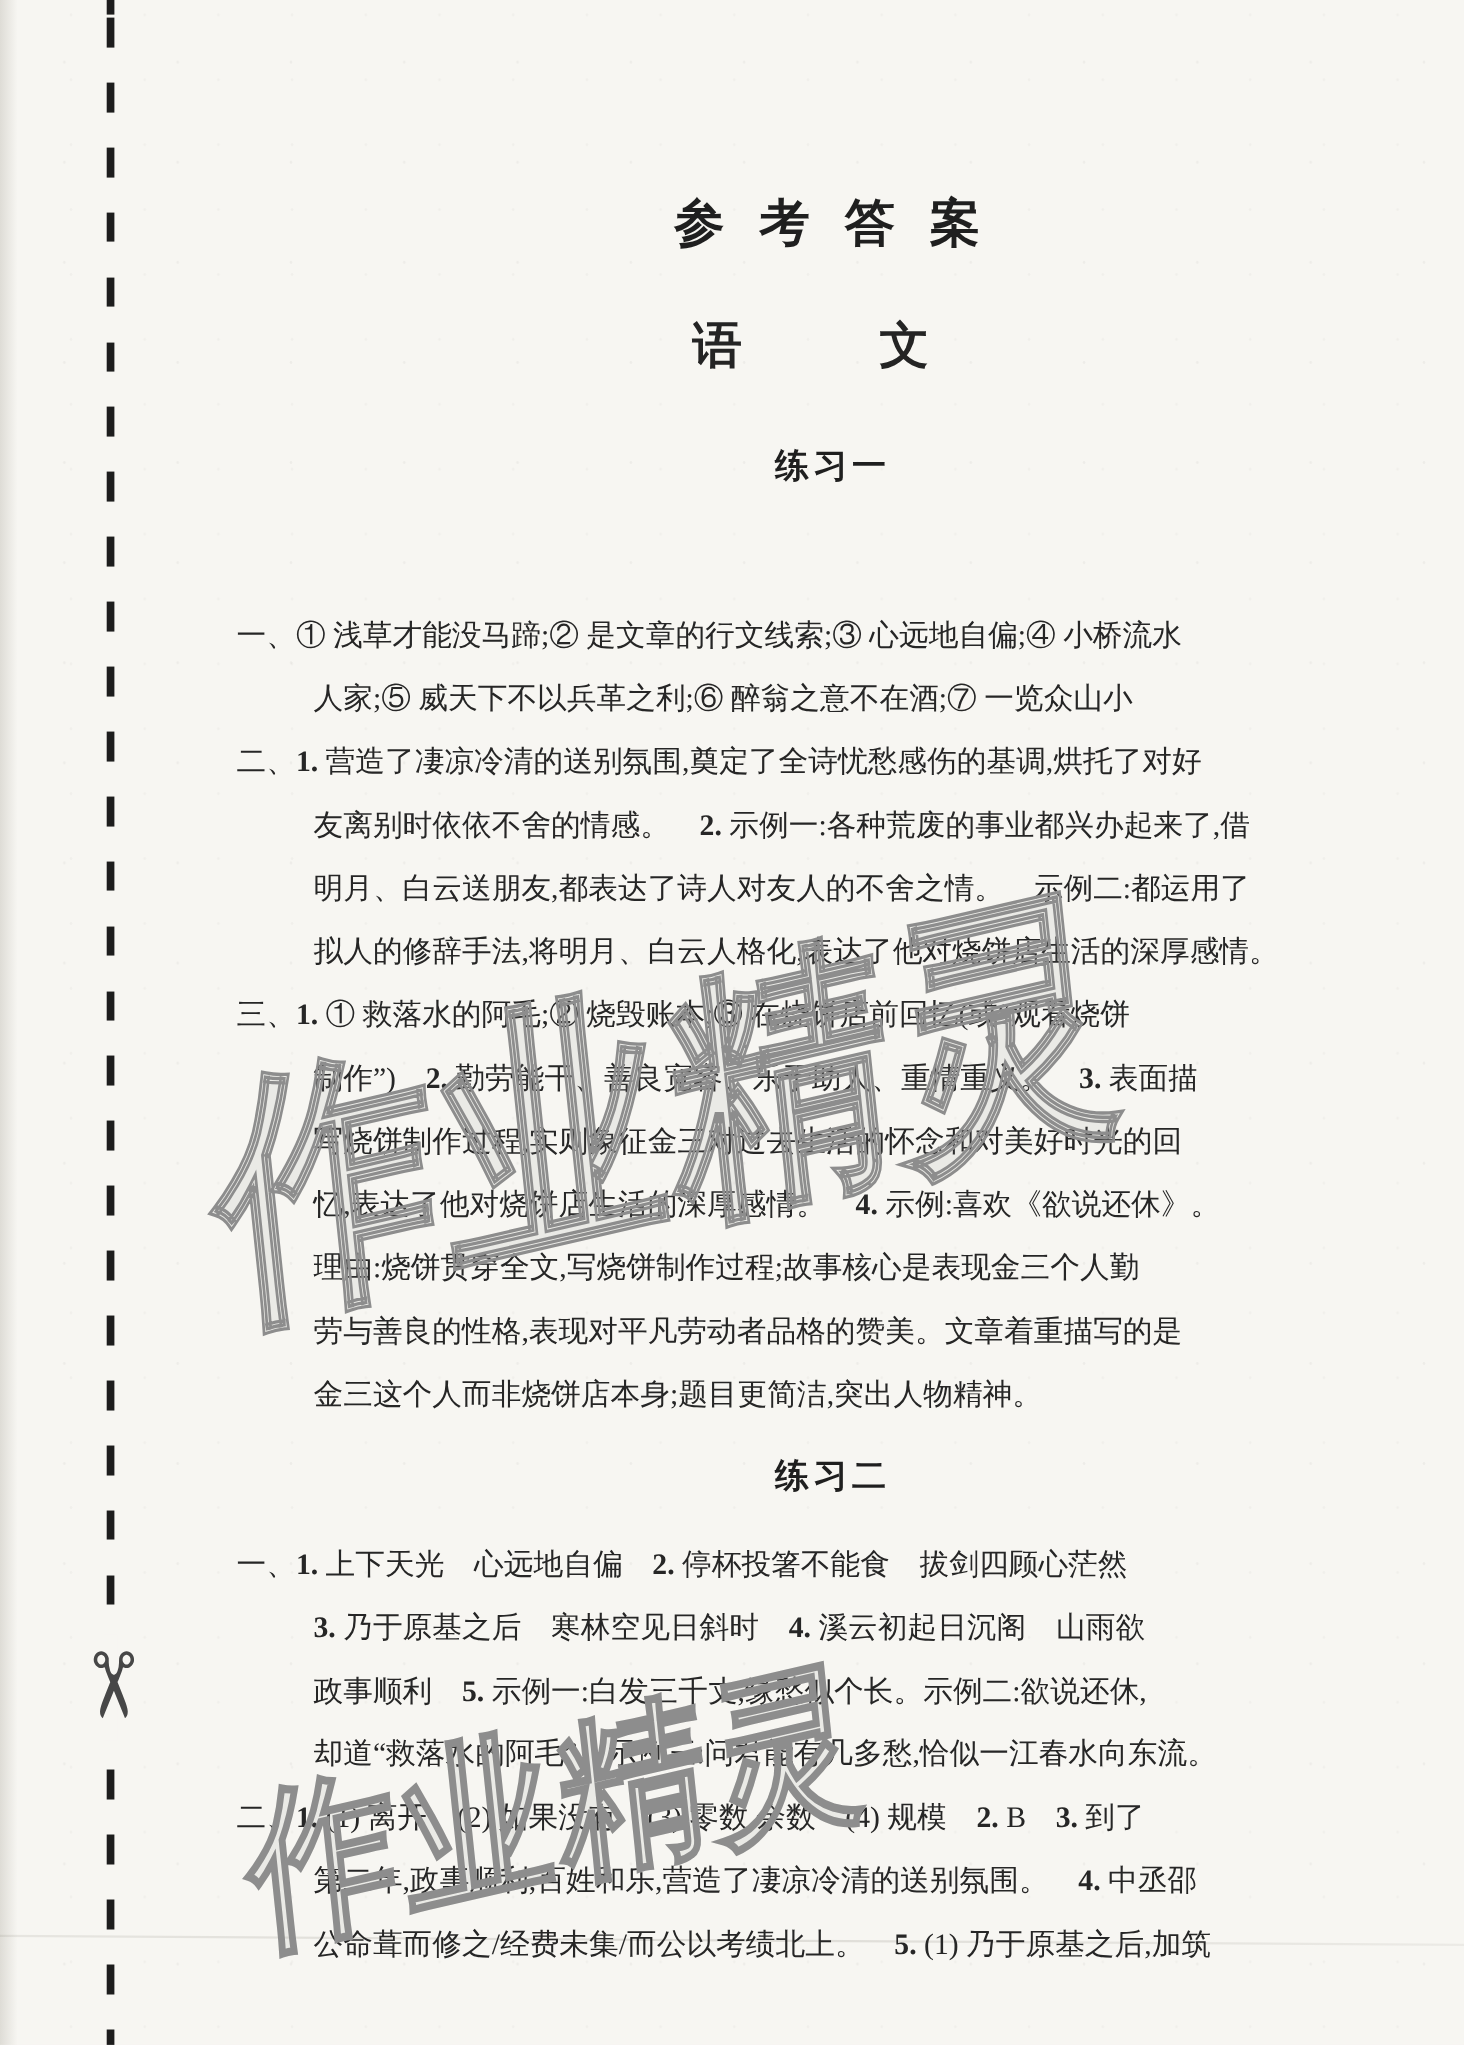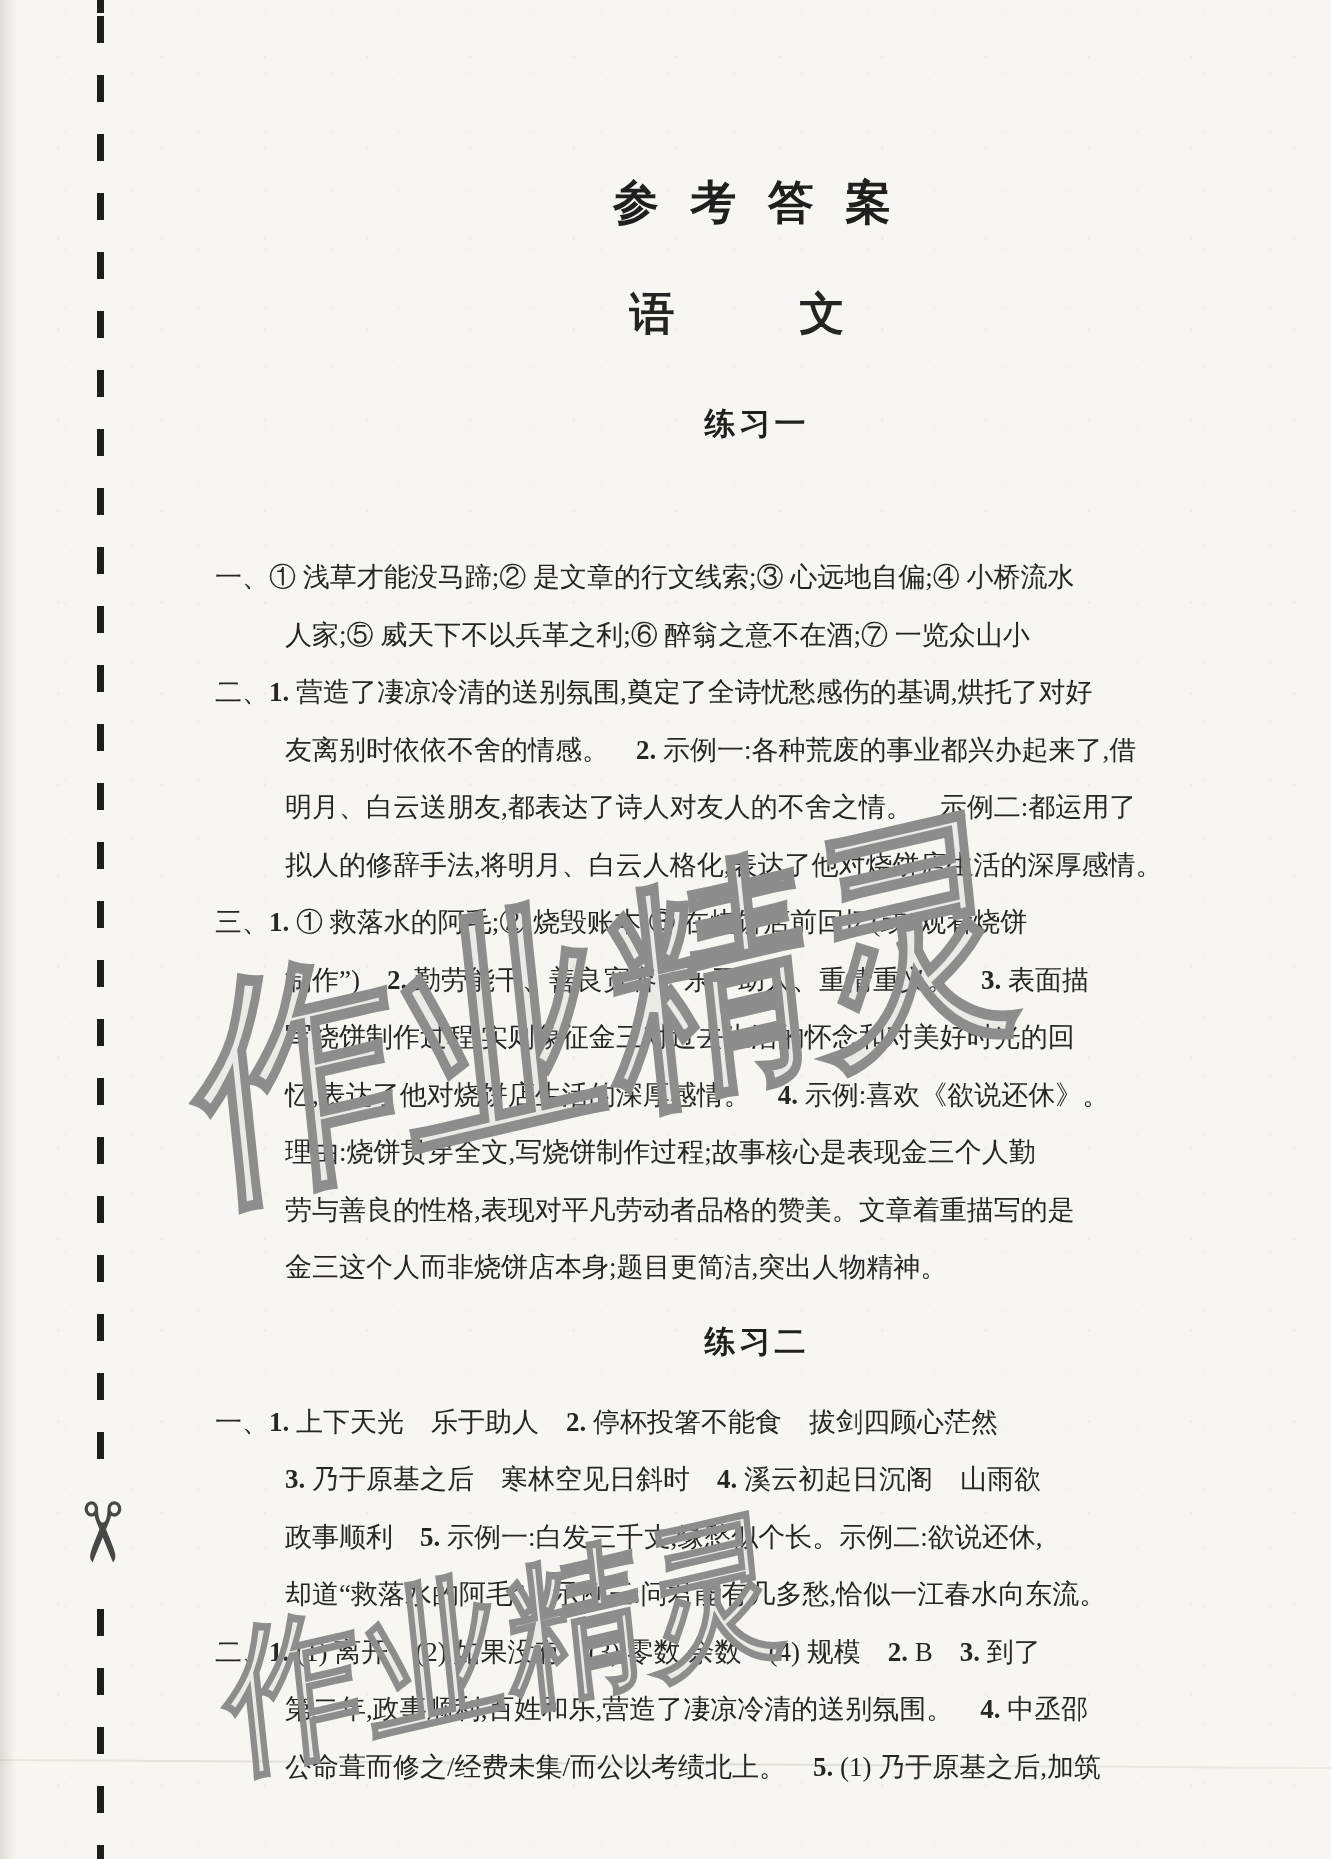--- a/index.html
+++ b/index.html
@@ -116,21 +116,21 @@
           <div class="ans-line cont"><span>写烧饼制作过程,实则象征金三对过去生活的怀念和对美好时光的回</span></div>
           <div class="ans-line cont"><span>忆,表达了他对烧饼店生活的深厚感情。　</span><span class="num">4.</span><span> 示例:喜欢《欲说还休》。</span></div>
           <div class="ans-line cont"><span>理由:烧饼贯穿全文,写烧饼制作过程;故事核心是表现金三个人勤</span></div>
           <div class="ans-line cont"><span>劳与善良的性格,表现对平凡劳动者品格的赞美。文章着重描写的是</span></div>
           <div class="ans-line cont"><span>金三这个人而非烧饼店本身;题目更简洁,突出人物精神。</span></div>
         </div>
       </div>
       <div class="section section-1">
         <div class="ex-heading">练习二</div>
         <div class="ans-block">
-          <div class="ans-line"><span>一、</span><span class="num">1.</span><span> 上下天光　乐于助人　</span><span class="num">2.</span><span> 停杯投箸不能食　拔剑四顾心茫然</span></div>
+          <div class="ans-line"><span>一、</span><span class="num">1.</span><span> 上下天光　心远地自偏　</span><span class="num">2.</span><span> 停杯投箸不能食　拔剑四顾心茫然</span></div>
           <div class="ans-line cont"><span class="num">3.</span><span> 乃于原基之后　寒林空见日斜时　</span><span class="num">4.</span><span> 溪云初起日沉阁　山雨欲</span></div>
           <div class="ans-line cont"><span>政事顺利　</span><span class="num">5.</span><span> 示例一:白发三千丈,缘愁似个长。示例二:欲说还休,</span></div>
           <div class="ans-line cont"><span>却道“救落水的阿毛”。示例三:问君能有几多愁,恰似一江春水向东流。</span></div>
           <div class="ans-line"><span>二、</span><span class="num">1.</span><span> (1) 离开　(2) 如果没有　(3) 零数,余数　(4) 规模　</span><span class="num">2.</span><span> B　</span><span class="num">3.</span><span> 到了</span></div>
           <div class="ans-line cont"><span>第二年,政事顺利,百姓和乐,营造了凄凉冷清的送别氛围。　</span><span class="num">4.</span><span> 中丞邵</span></div>
           <div class="ans-line cont"><span>公命葺而修之/经费未集/而公以考绩北上。　</span><span class="num">5.</span><span> (1) 乃于原基之后,加筑</span></div>
         </div>
       </div>
     </div>
 </div>

